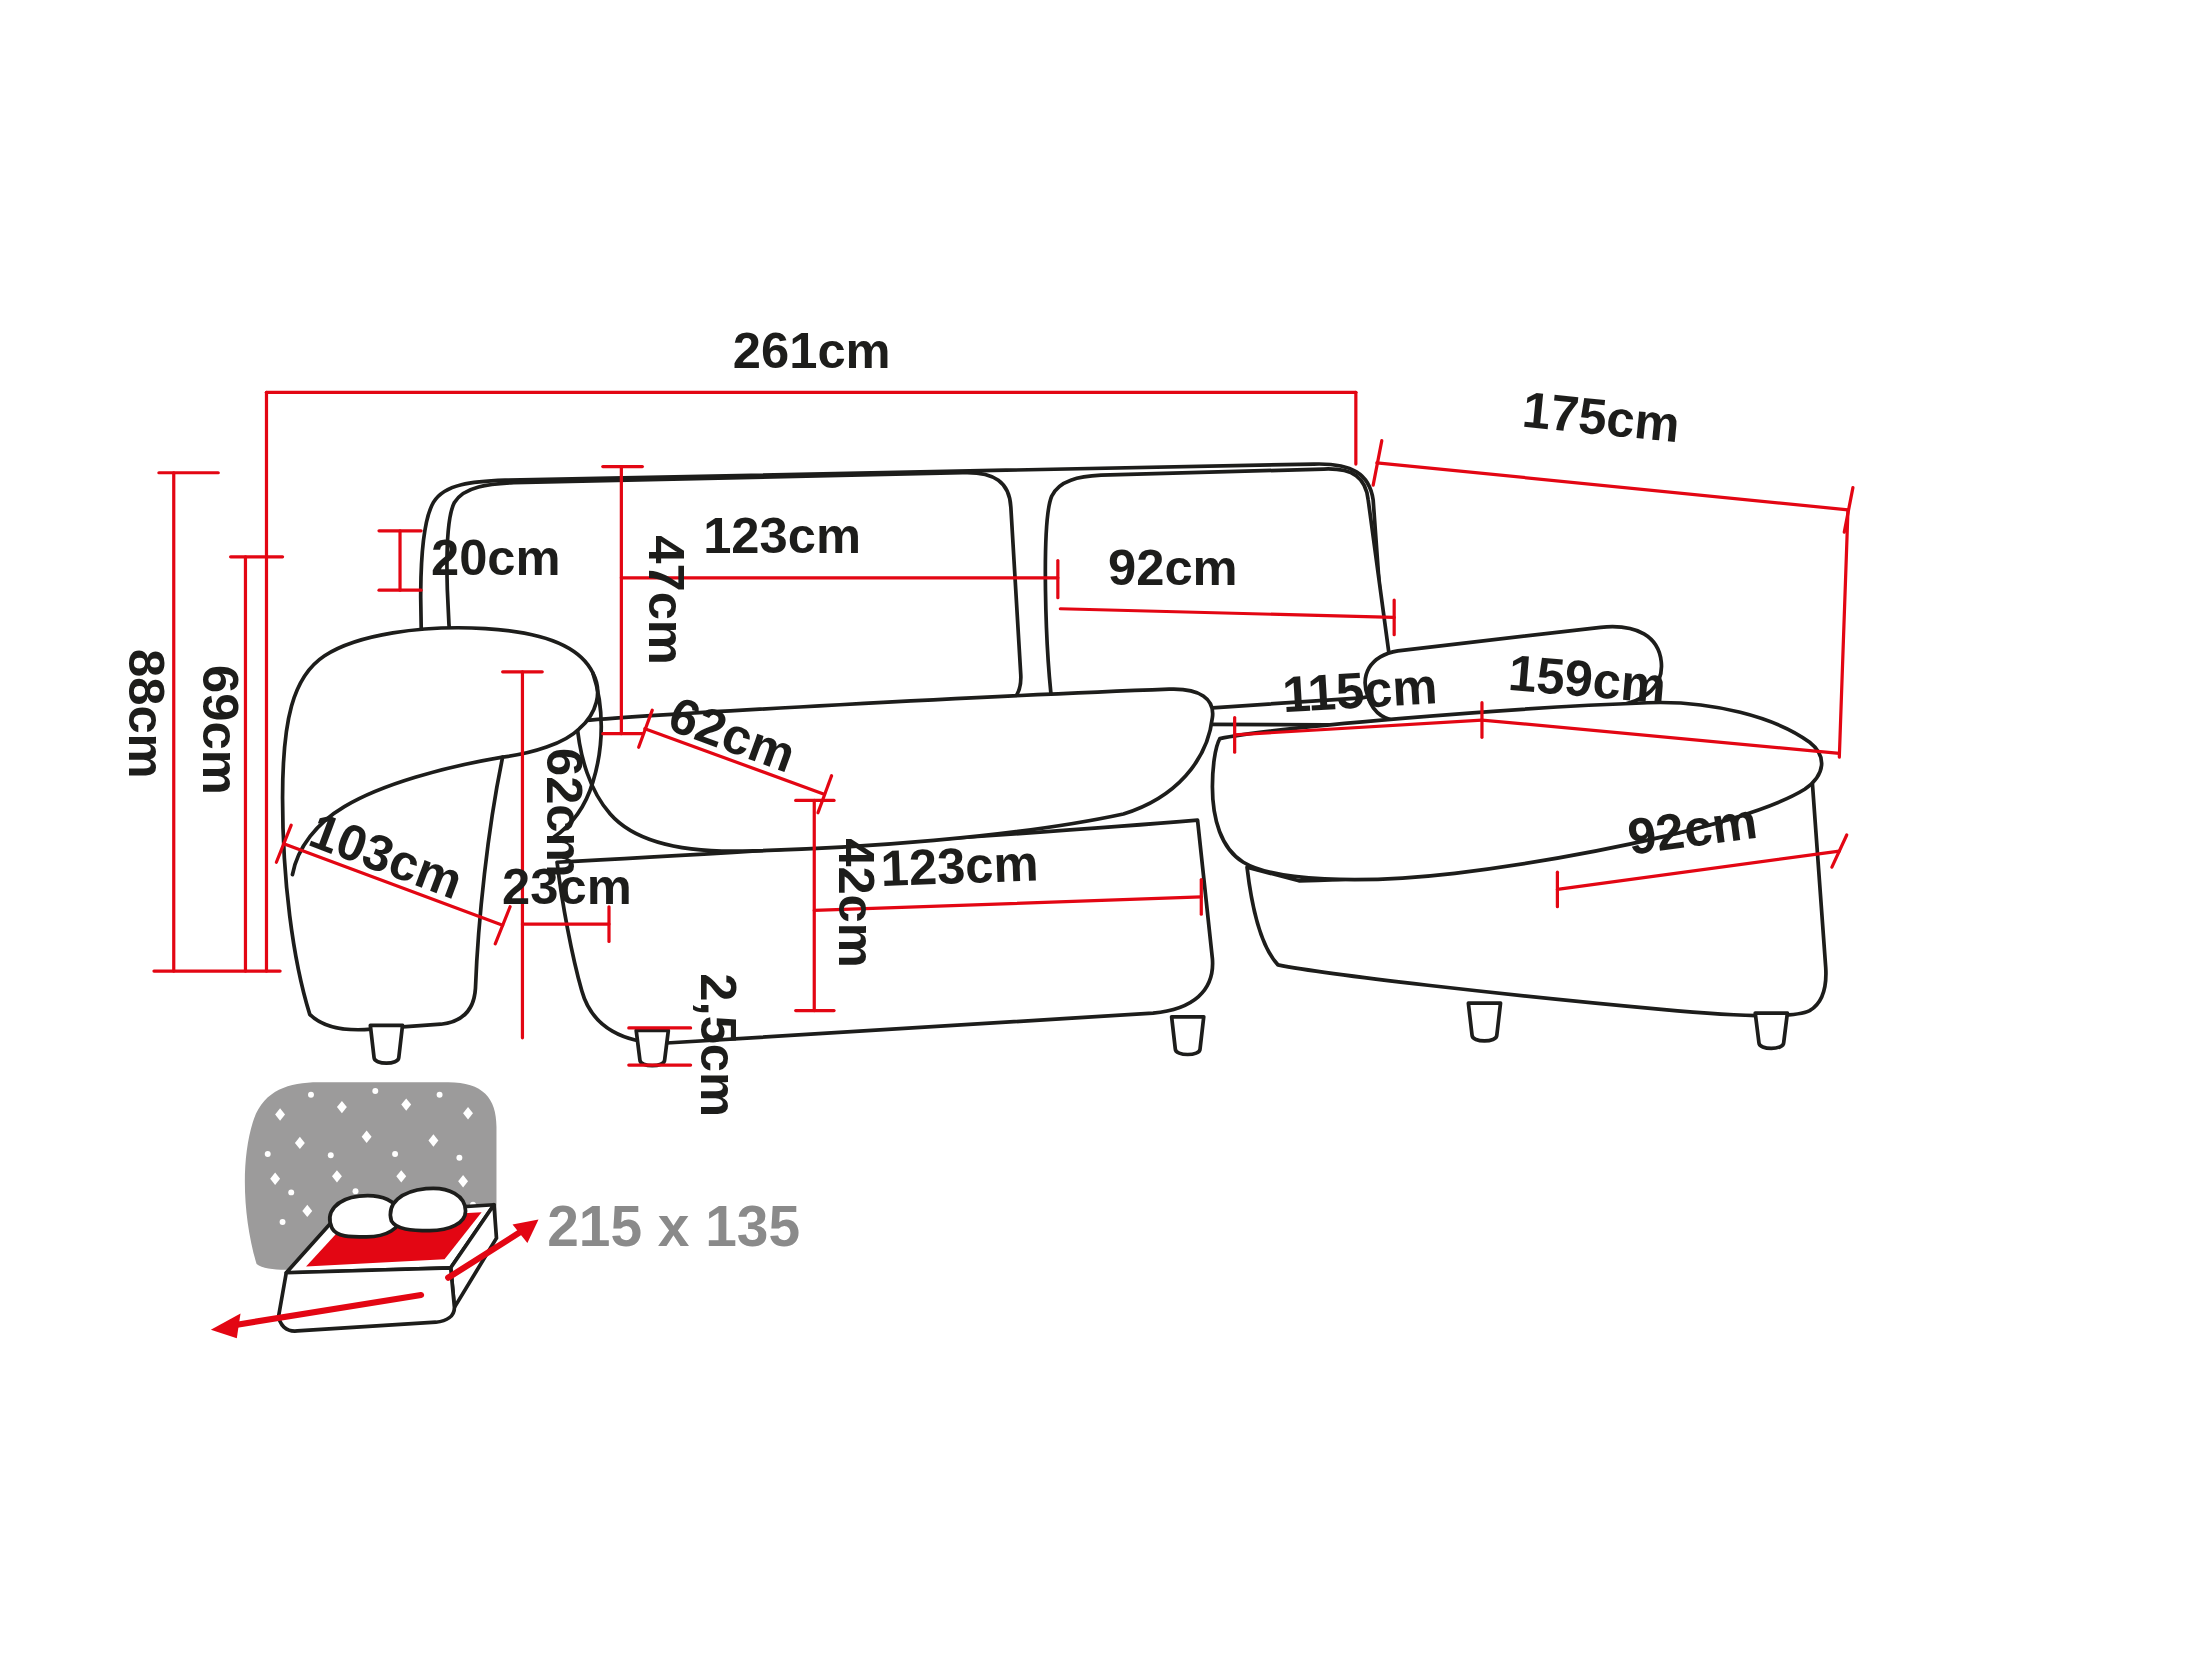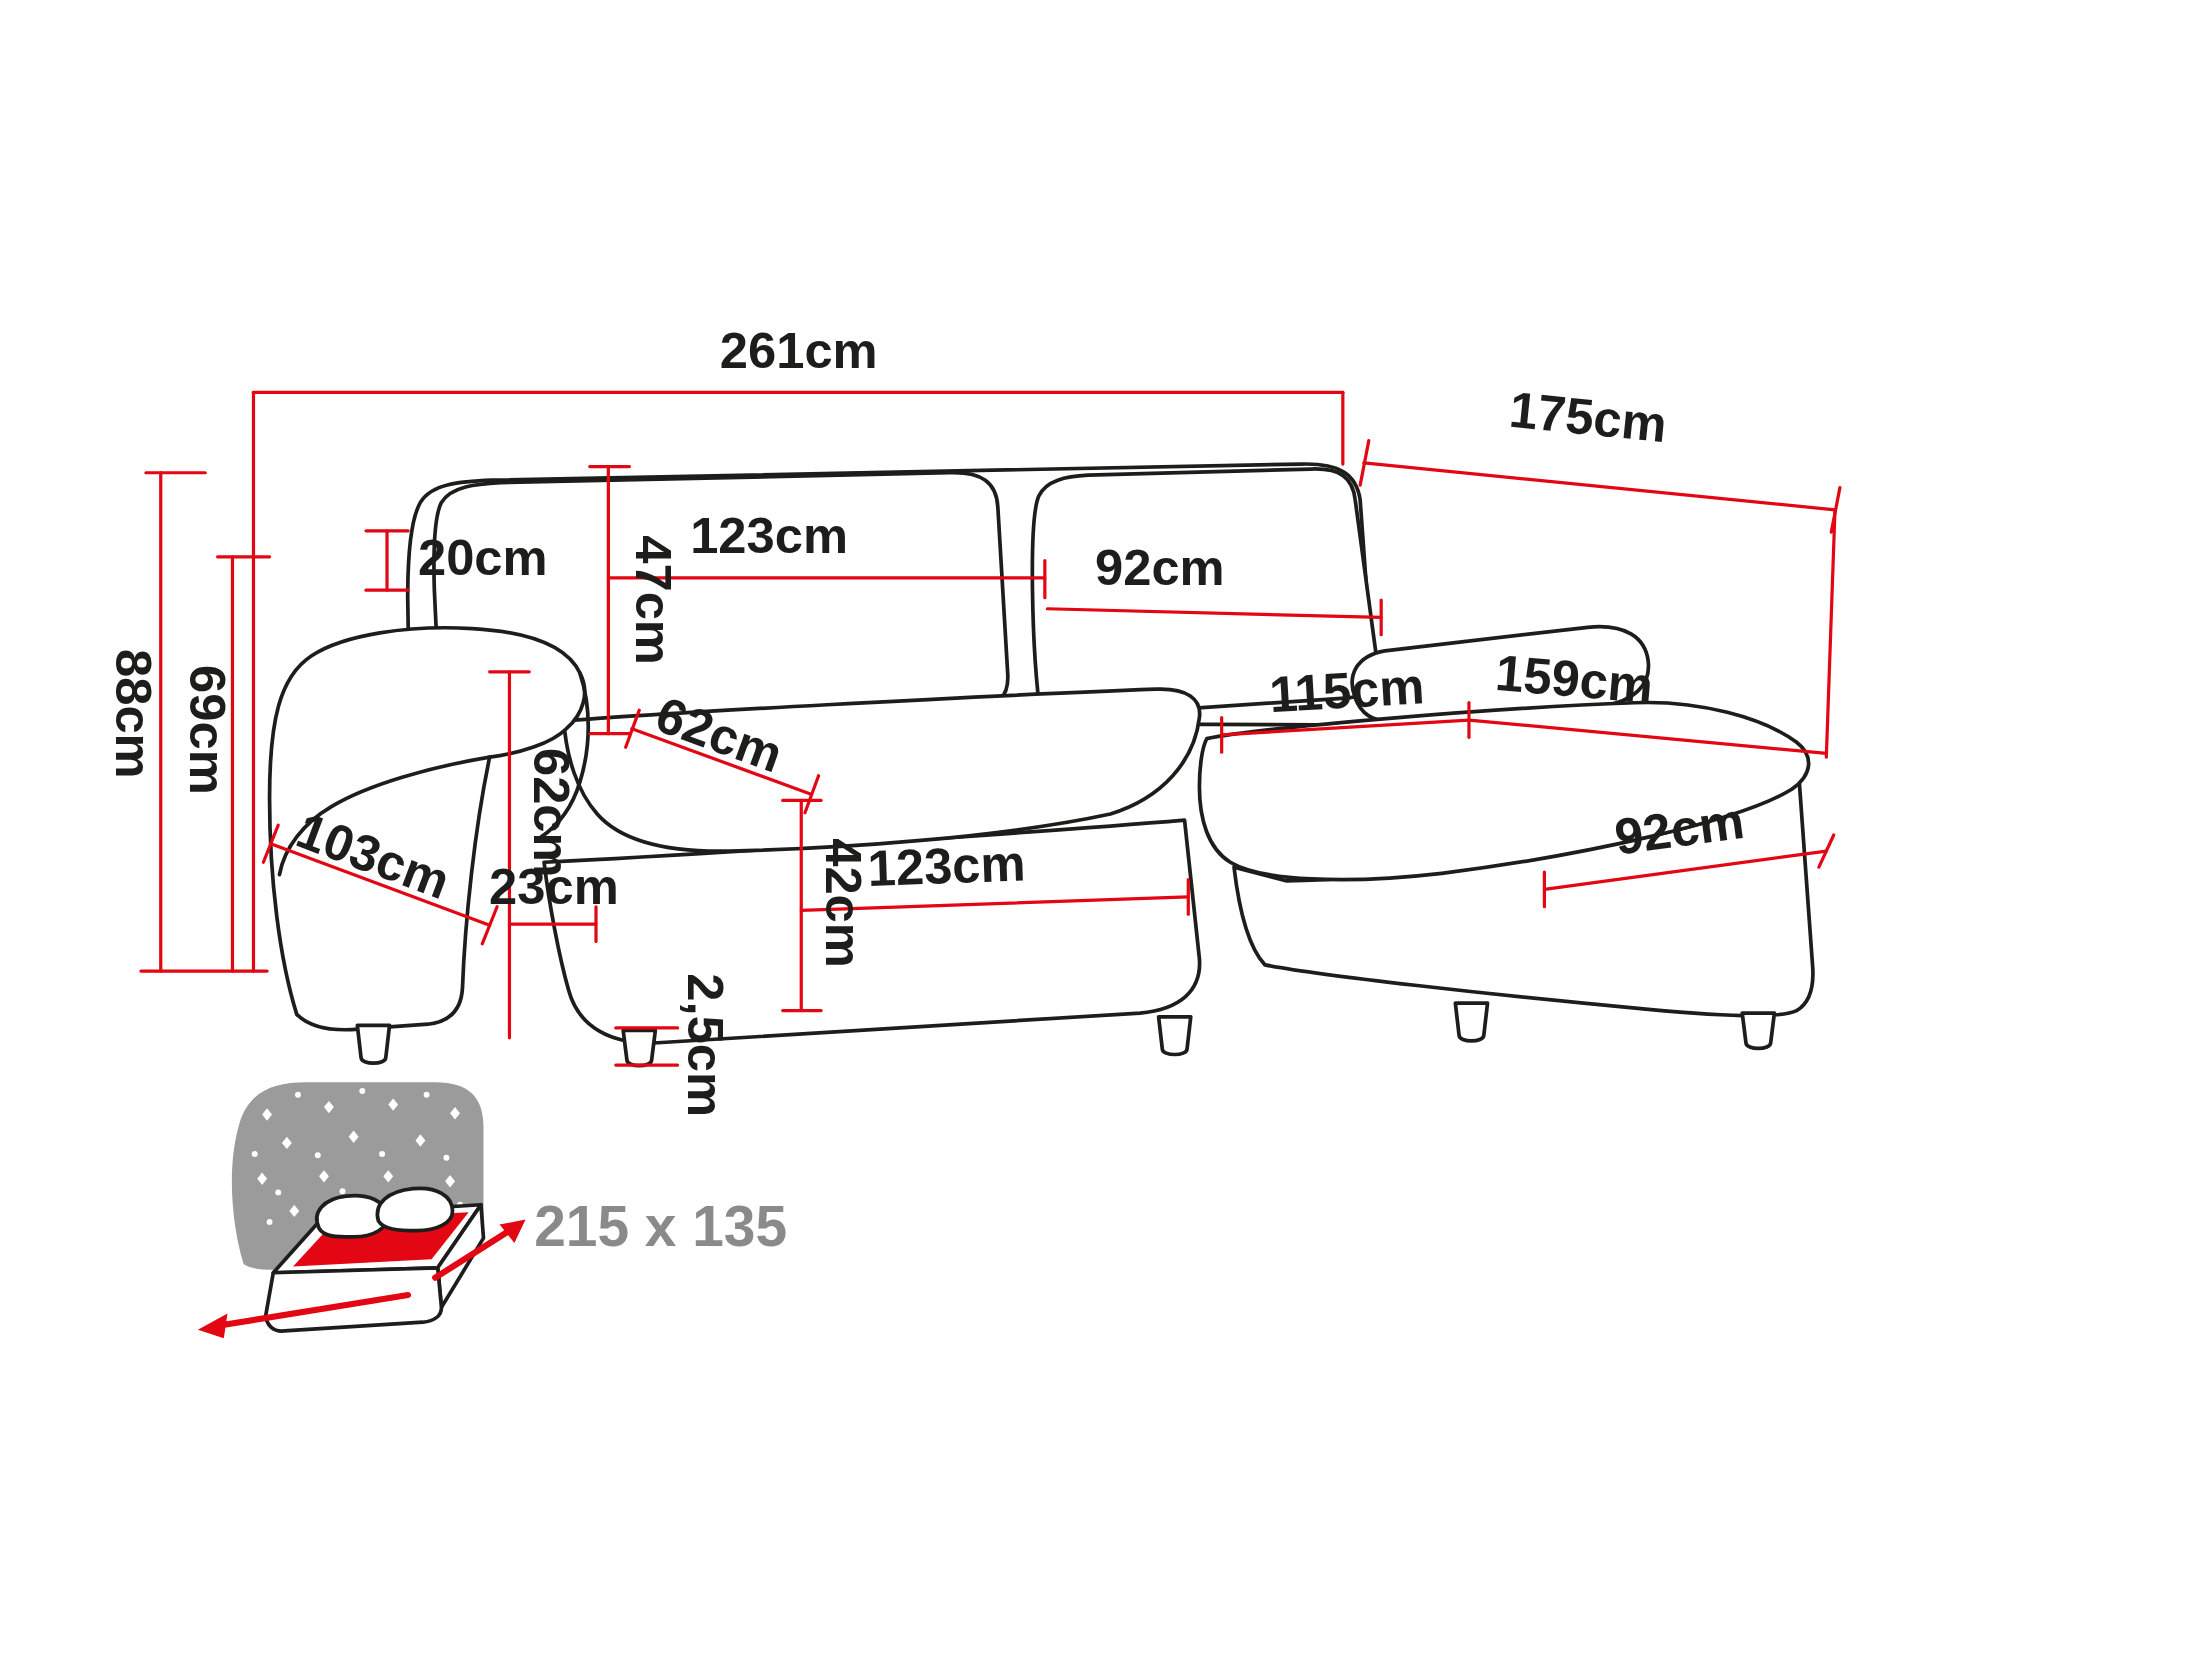--- a/index.html
+++ b/index.html
@@ -1,16 +1,16 @@
 <!DOCTYPE html>
 <html style="font-size:13.2px"><head>
 <meta charset="utf-8">
 <style>
   html,body{margin:0;padding:0;background:#ffffff;}
-  .stage{width:1924px;height:1654px;position:relative;background:#ffffff;overflow:hidden;}
+  .stage{width:1924px;height:1654px;position:relative;background:#ffffff;overflow:hidden;padding-left:13px;}
   svg{display:block;width:100%;height:100%;}
   .shape{fill:#ffffff;stroke:#1d1d1b;stroke-width:3;stroke-linejoin:round;stroke-linecap:round;}
   .edge{fill:none;stroke:#1d1d1b;stroke-width:3;stroke-linejoin:round;stroke-linecap:round;}
   .dim{fill:none;stroke:#e30613;stroke-width:2.6;stroke-linecap:round;}
   .dimtext{font-family:"Liberation Sans",sans-serif;font-weight:bold;font-size:41px;fill:#1d1d1b;}
   .bedtext{font-family:"Liberation Sans",sans-serif;font-weight:bold;font-size:46px;fill:#8a8a8a;}
   .panel{fill:#9c9b9b;stroke:none;}
   .stars *{fill:#ffffff;stroke:none;}
   .redfill{fill:#e30613;stroke:none;}
   .arrow{fill:none;stroke:#e30613;stroke-width:5;stroke-linecap:round;}

